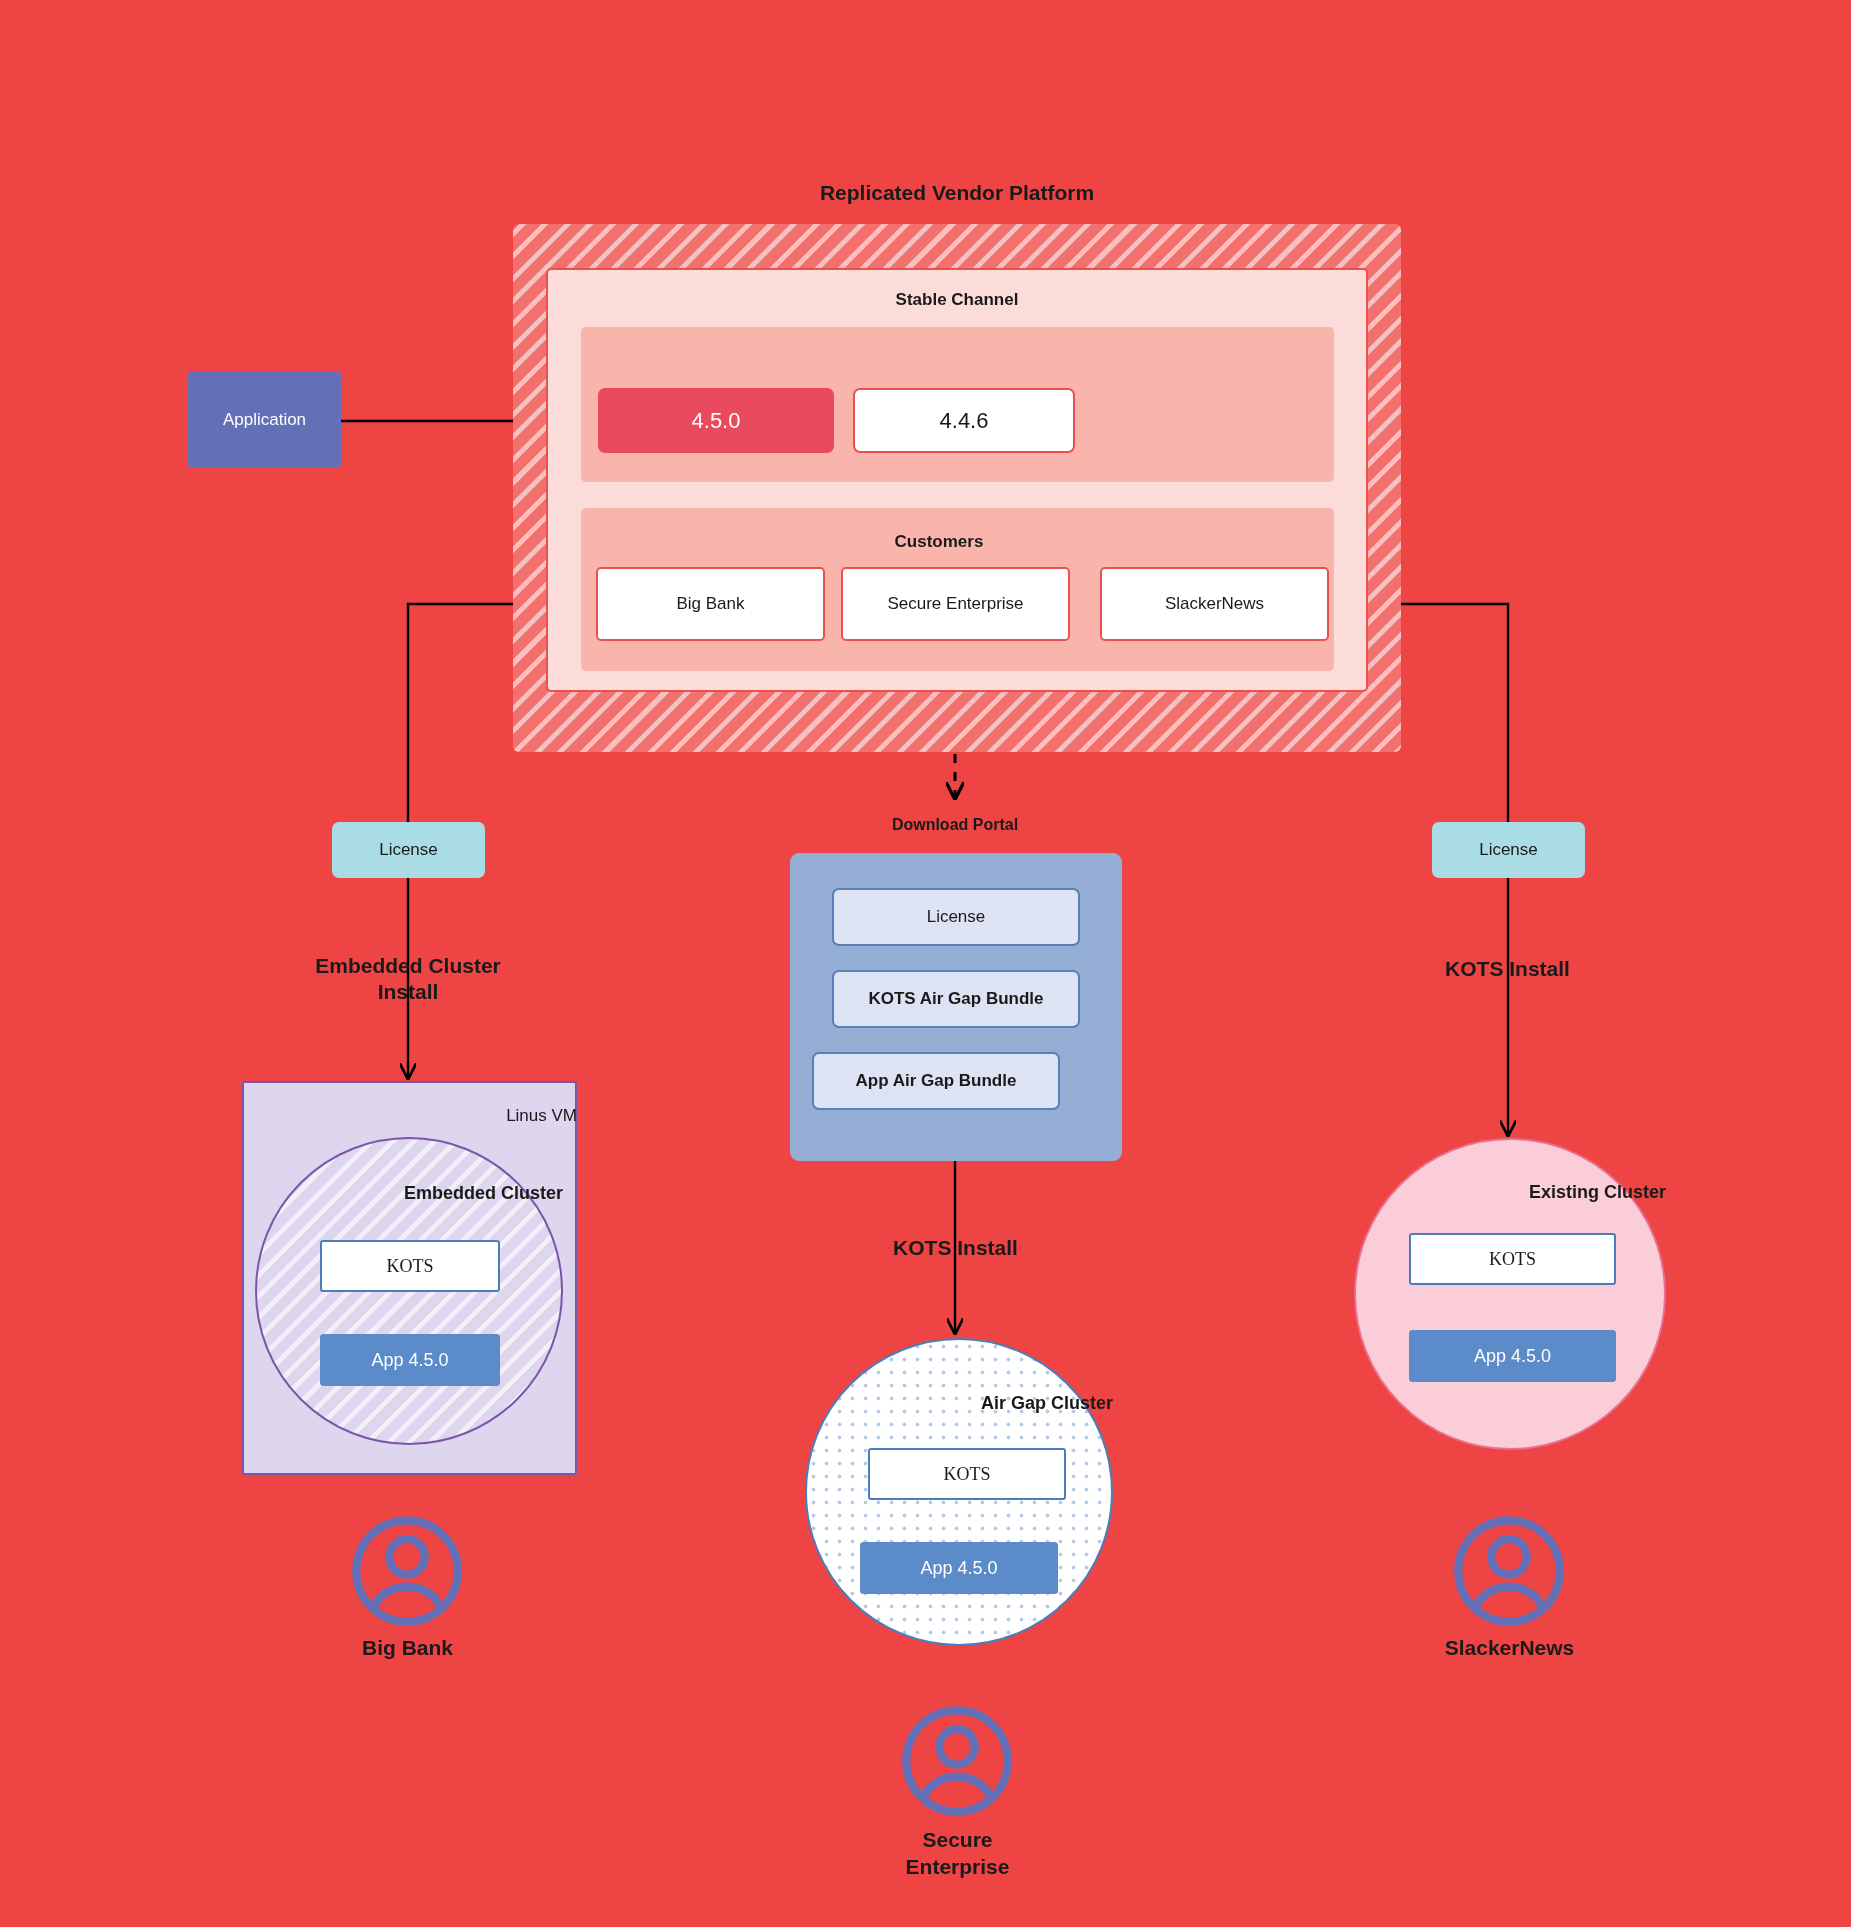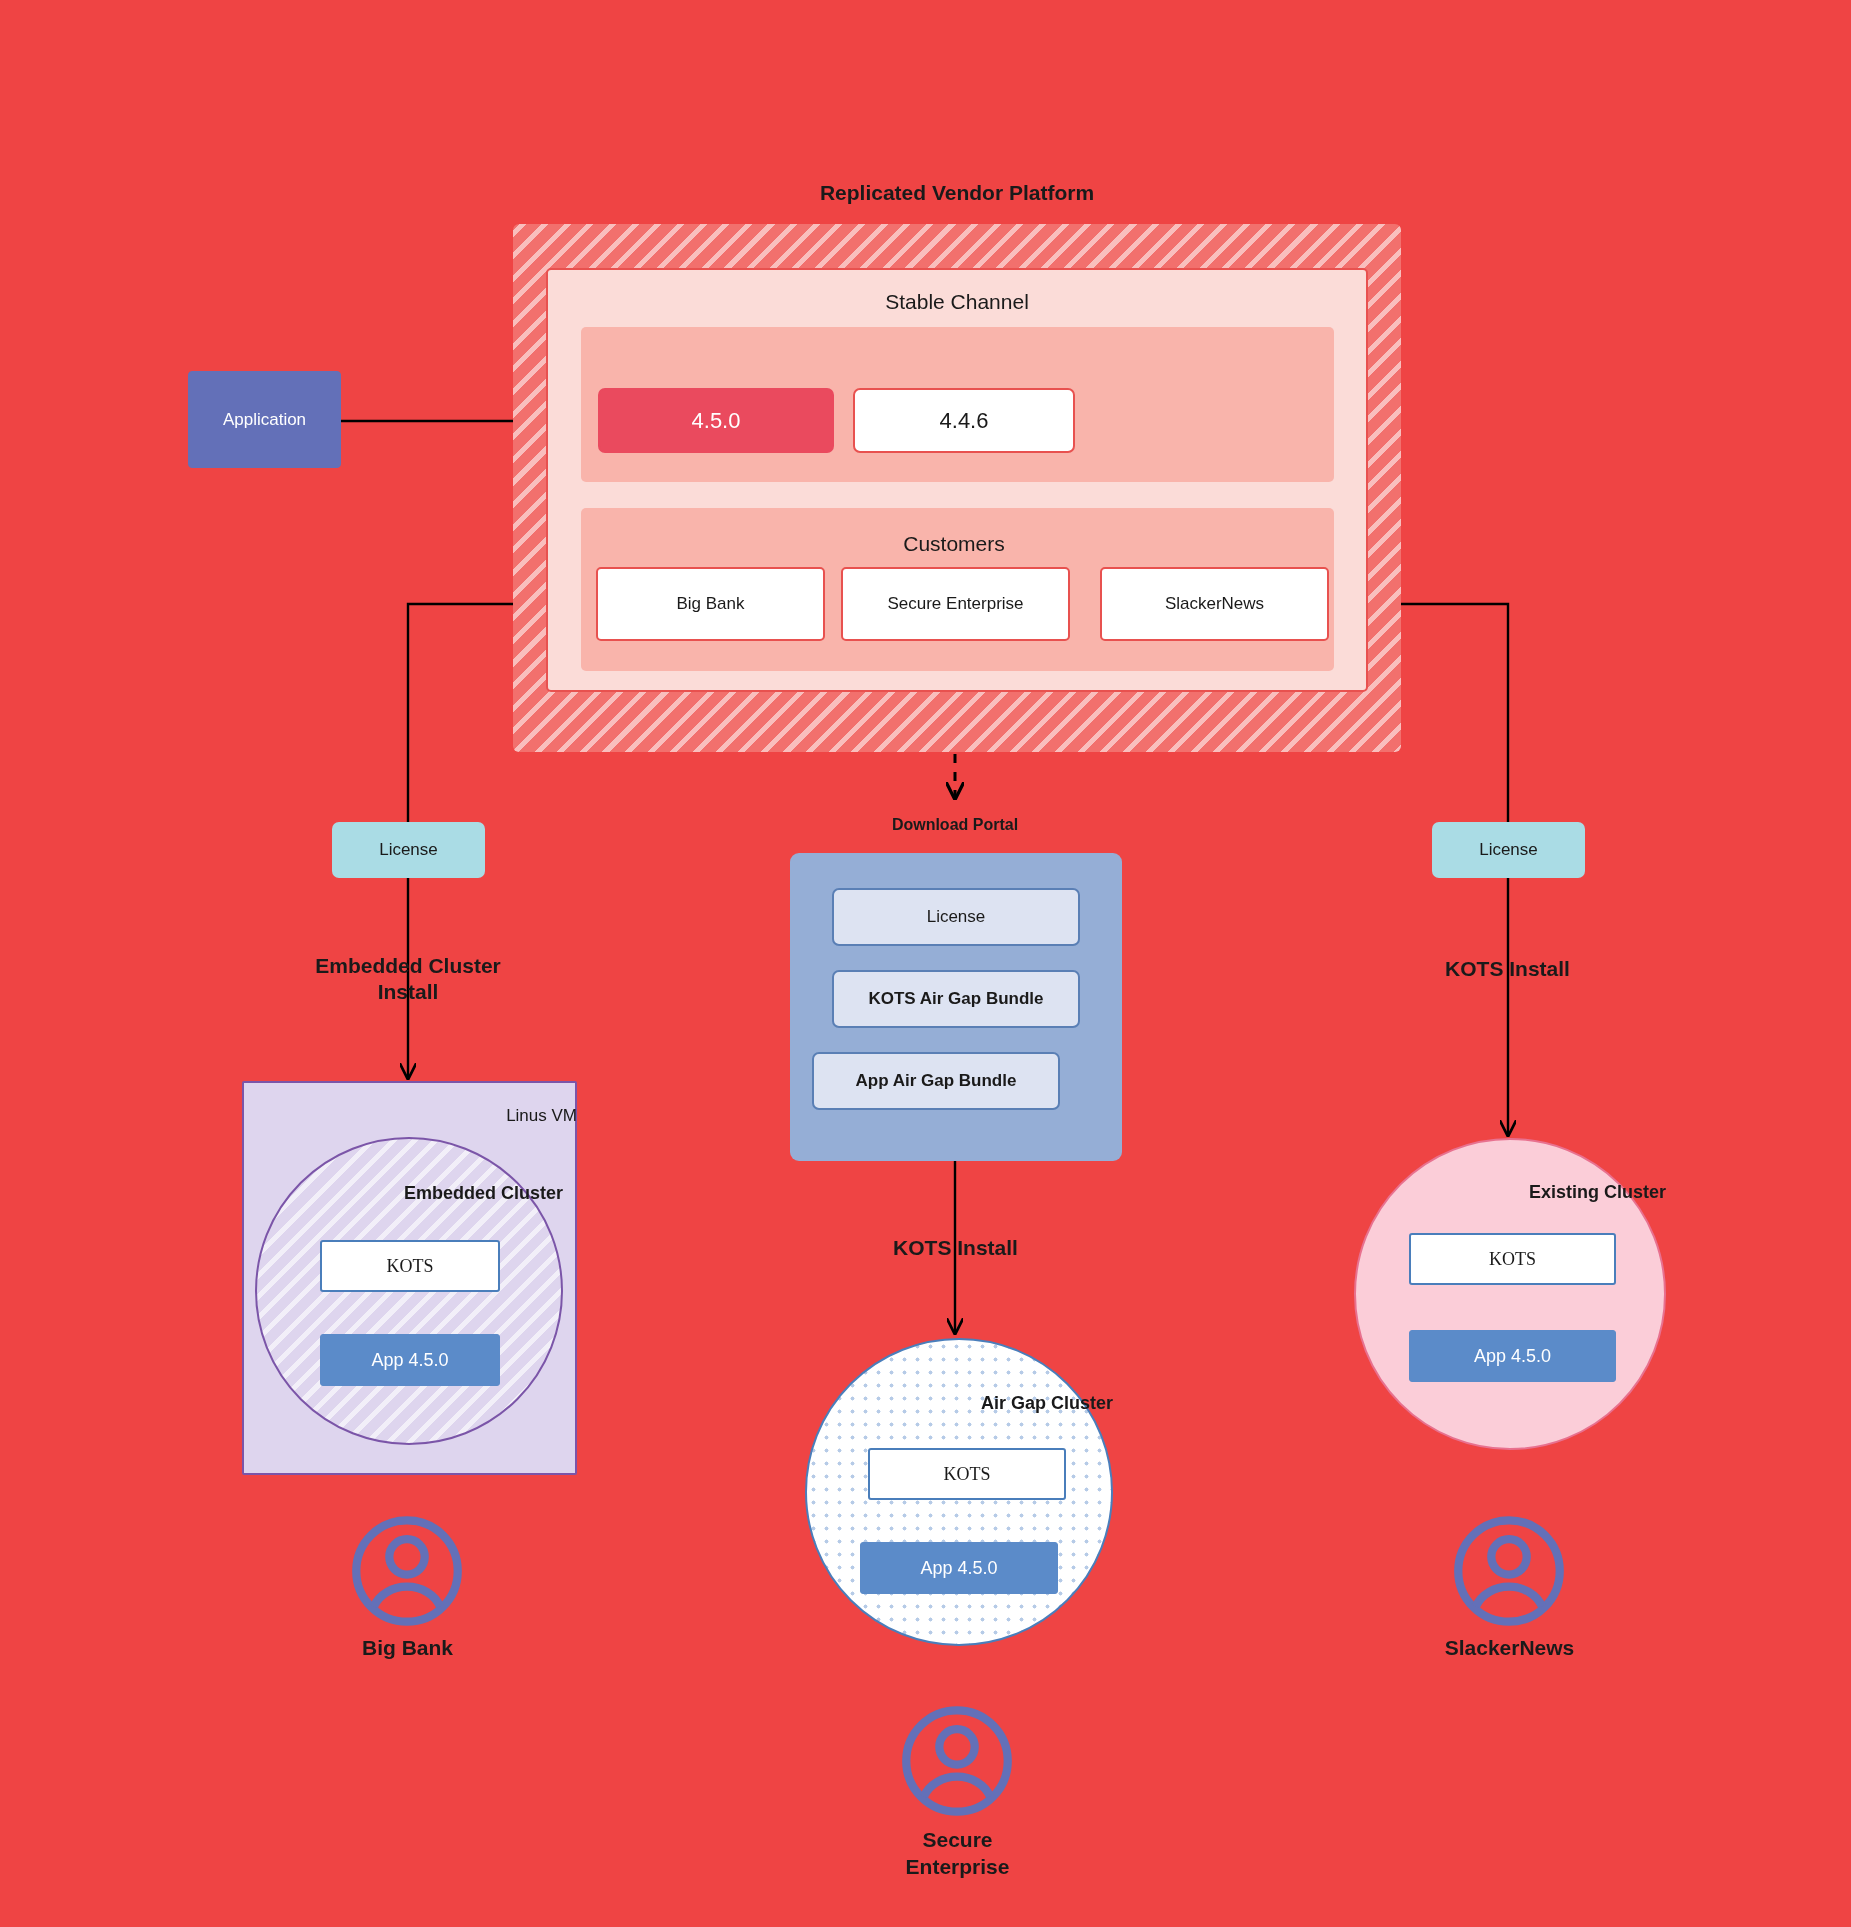--- a/index.html
+++ b/index.html
@@ -59,22 +59,22 @@
     border-radius: 5px;
   }
   .band {
     background: #f9b4ab;
     border-radius: 5px;
   }
   .section-title {
     position: absolute;
     width: 100%;
     text-align: center;
-    font-size: 21px;
-    font-weight: 400;
+    font-size: 17px;
+    font-weight: 700;
     color: #1a1a1a;
   }
   .release-box {
     border-radius: 7px;
     font-size: 22px;
   }
   .release-current {
     background: #ea4a5e;
     border: 2px solid #ea4a5e;
     color: #ffffff;
@@ -248,21 +248,21 @@
 
   <div class="node stable-channel" style="left:546px; top:268px; width:822px; height:424px;"></div>
   <div class="section-title" style="left:546px; top:290px; width:822px;">Stable Channel</div>
 
   <div class="node band" style="left:581px; top:327px; width:753px; height:155px;"></div>
 
   <div class="node release-box release-current" style="left:598px; top:388px; width:236px; height:65px;">4.5.0</div>
   <div class="node release-box release-prev" style="left:853px; top:388px; width:222px; height:65px;">4.4.6</div>
 
   <div class="node band" style="left:581px; top:508px; width:753px; height:163px;"></div>
-  <div class="section-title" style="left:581px; top:532px; width:698px;padding-left:24px;">Customers</div>
+  <div class="section-title" style="left:566px; top:532px; width:698px;padding-left:24px;">Customers</div>
 
   <div class="node customer-box" style="left:596px; top:567px; width:229px; height:74px;">Big Bank</div>
   <div class="node customer-box" style="left:841px; top:567px; width:229px; height:74px;">Secure
 Enterprise</div>
   <div class="node customer-box" style="left:1100px; top:567px; width:229px; height:74px;">SlackerNews</div>
 
   <div class="node app-node" style="left:188px; top:371px; width:153px; height:97px;">Application</div>
 
   <div class="node license-chip" style="left:332px; top:822px; width:153px; height:56px;">License</div>
 

